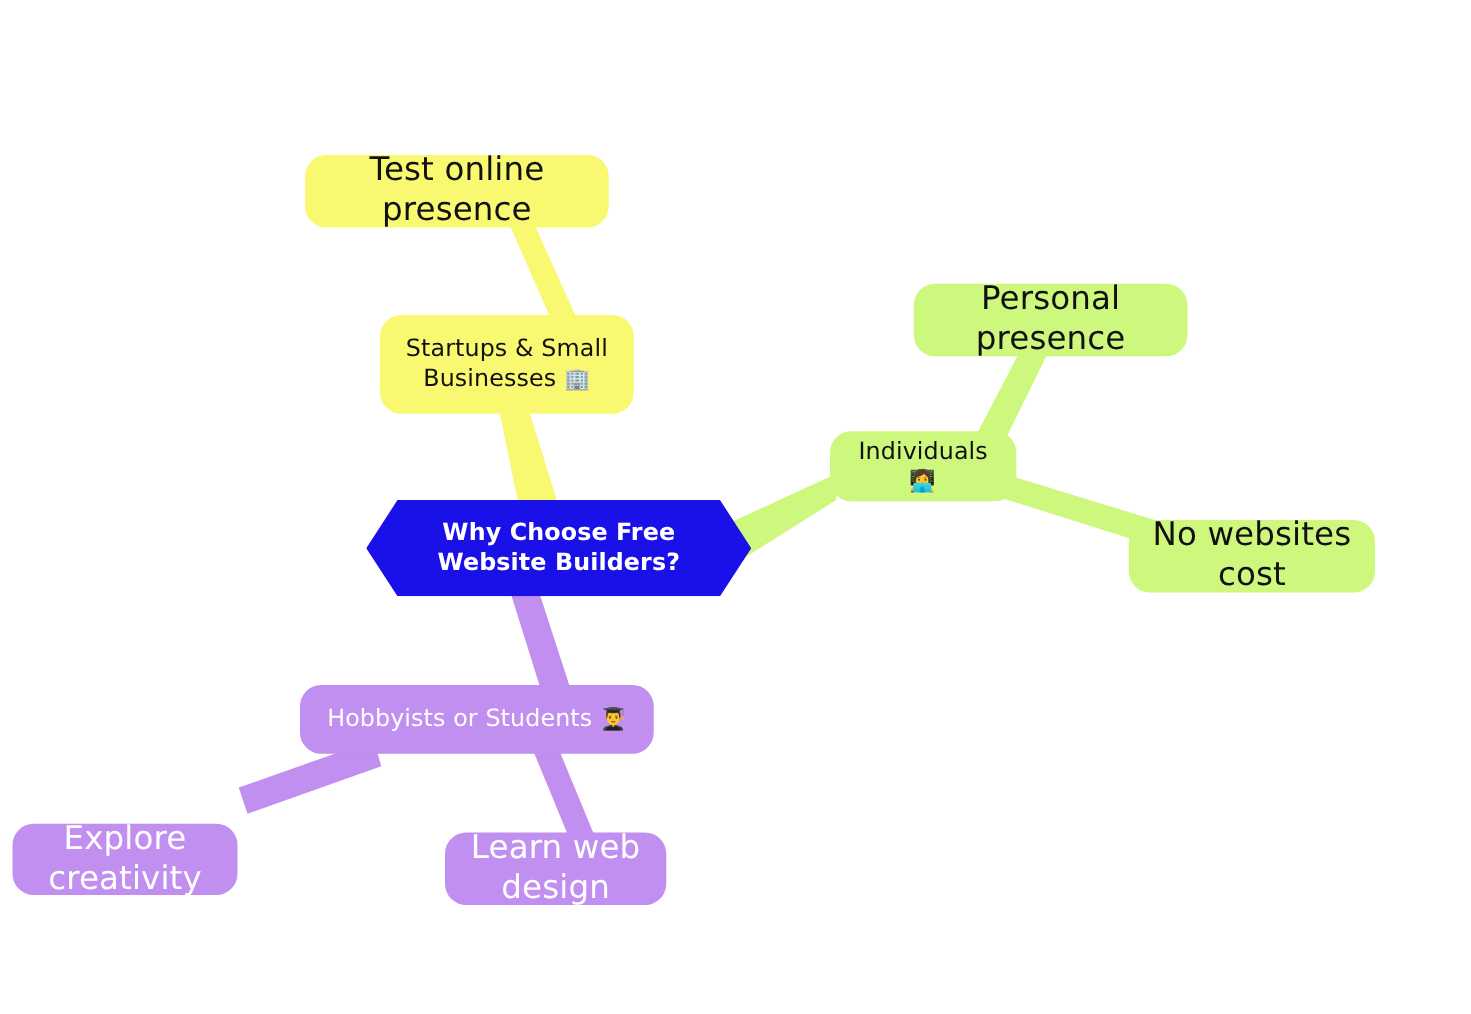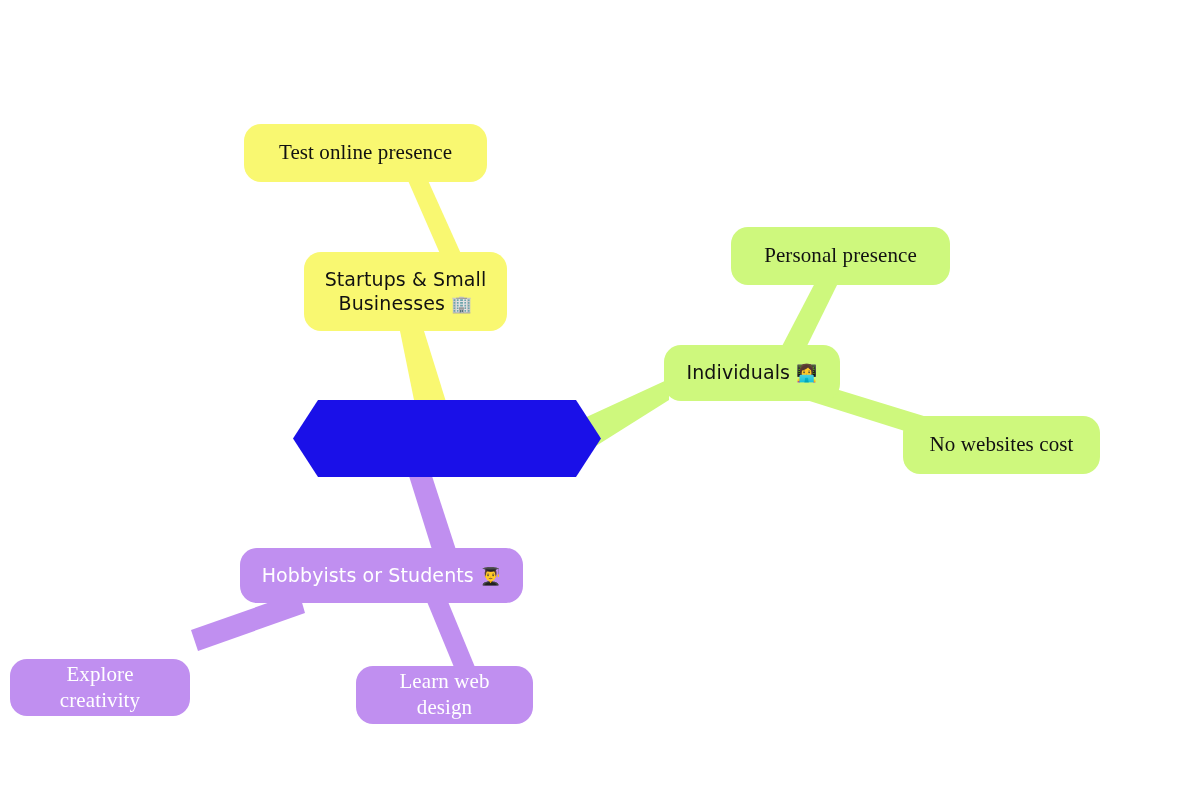--- a/index.html
+++ b/index.html
@@ -73,23 +73,22 @@
   .f-root {
     font-size: 19px;
     font-weight: bold;
     color: #ffffff;
   }
   .f-branch {
     font-size: 19px;
     font-weight: normal;
   }
   .f-leaf {
-    font-size: 21px;
+    font-size: 26px;
     font-weight: normal;
-    font-family: Liberation Serif, serif;
   }
   .emoji {
     font-family: "DejaVu Sans", sans-serif;
     font-size: 17px;
   }
 </style>
 </head>
 <body>
 
 <div id="canvas">
@@ -110,32 +109,33 @@
 
     <polygon points="299,592 305,613 198,651 191,630" fill="#c08ff0"></polygon>
 
     <polygon points="423,592 444,592 477,672 456,672" fill="#c08ff0"></polygon>
   </svg>
 
   <div class="node root f-root" style="left:293px; top:400px; width:308px; height:77px; padding:0 46px;">
     <svg class="hexshape" viewBox="0 0 308 77" preserveAspectRatio="none" xmlns="http://www.w3.org/2000/svg">
       <polygon points="25,0 283,0 308,38.5 283,77 25,77 0,38.5" fill="#1a10e8"></polygon>
     </svg>
+    <span class="node-label">Why Choose Free Website Builders?</span>
   </div>
 
   <div class="node rounded n-yellow f-branch" style="left:304px; top:252px; width:203px; height:79px; padding:0 12px;">
     <span class="node-label"><span>Startups &amp; Small
 Businesses </span><span class="emoji">🏢</span></span>
   </div>
 
   <div class="node rounded n-yellow f-leaf" style="left:244px; top:124px; width:243px; height:58px; padding:0 14px;">
     <span class="node-label">Test online presence</span>
   </div>
 
-  <div class="node rounded n-green f-branch" style="left:664px; top:345px; width:176px; height:56px; padding:0 14px;">
+  <div class="node rounded n-green f-branch" style="left:664px; top:345px; width:149px; height:56px; padding:0 14px;">
     <span class="node-label"><span>Individuals </span><span class="emoji">👩‍💻</span></span>
   </div>
 
   <div class="node rounded n-green f-leaf" style="left:731px; top:227px; width:219px; height:58px; padding:0 14px;">
     <span class="node-label">Personal presence</span>
   </div>
 
   <div class="node rounded n-green f-leaf" style="left:903px; top:416px; width:197px; height:58px; padding:0 14px;">
     <span class="node-label">No websites cost</span>
   </div>

